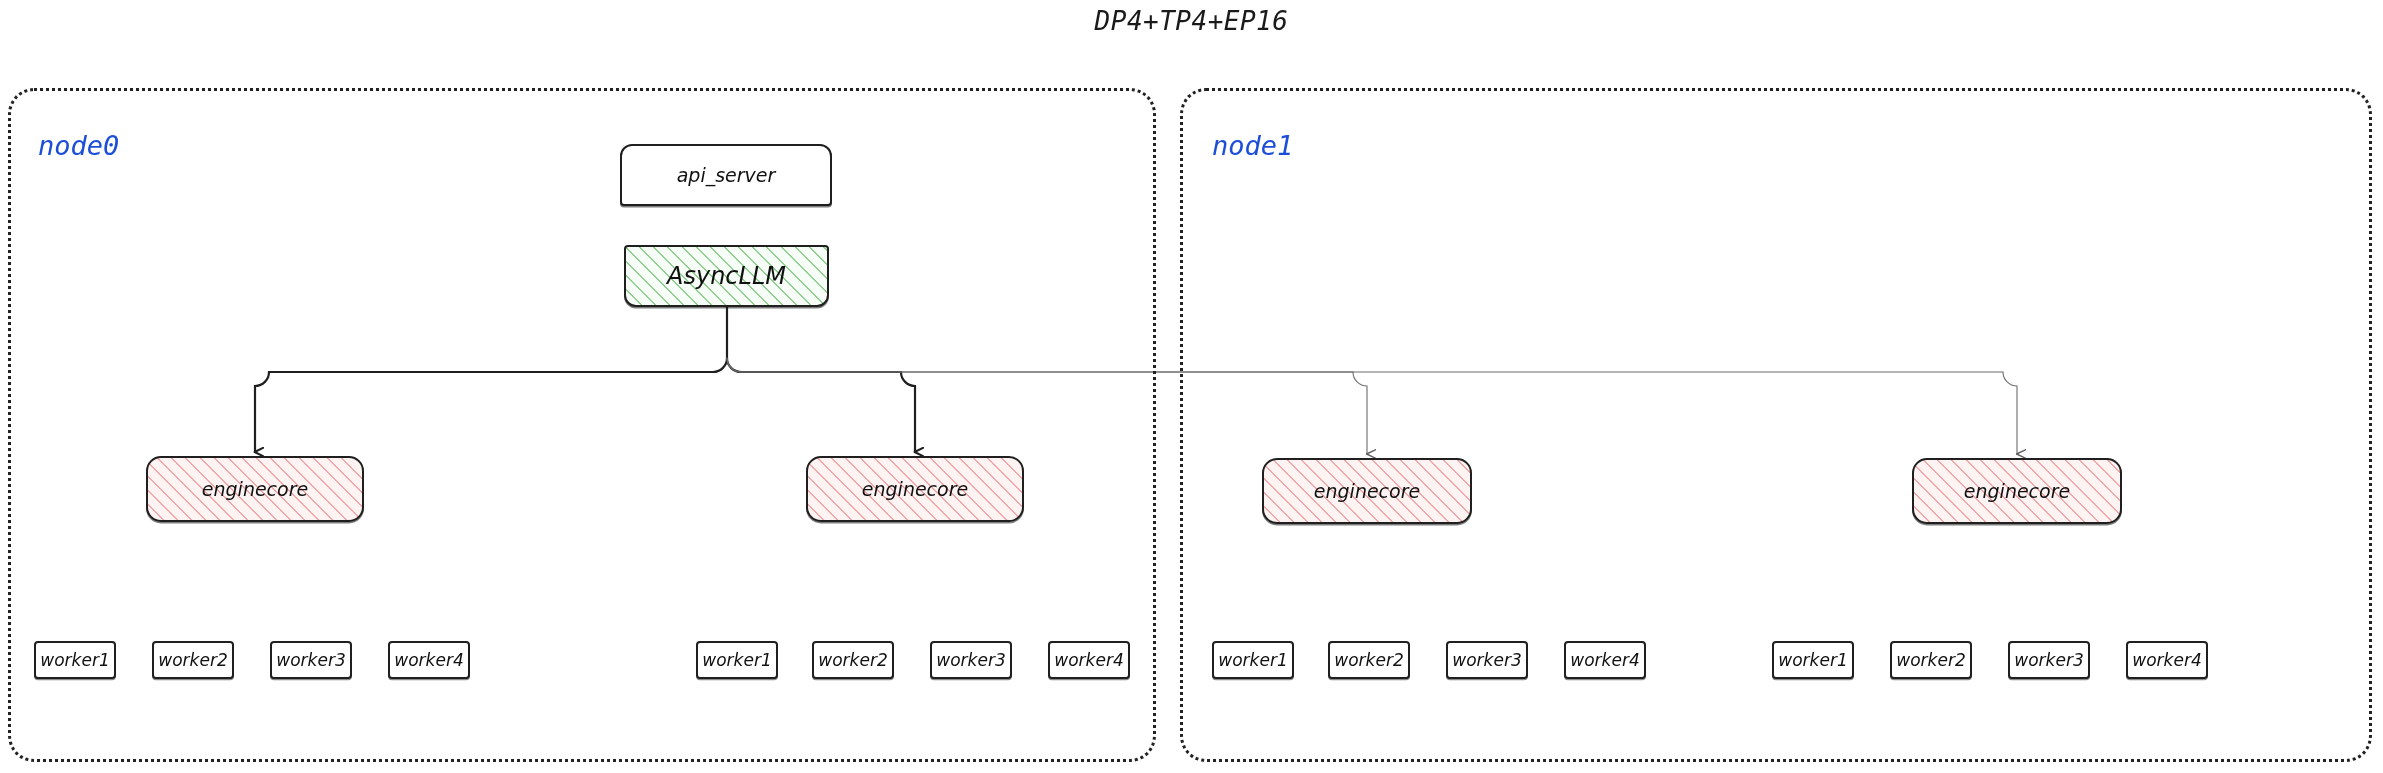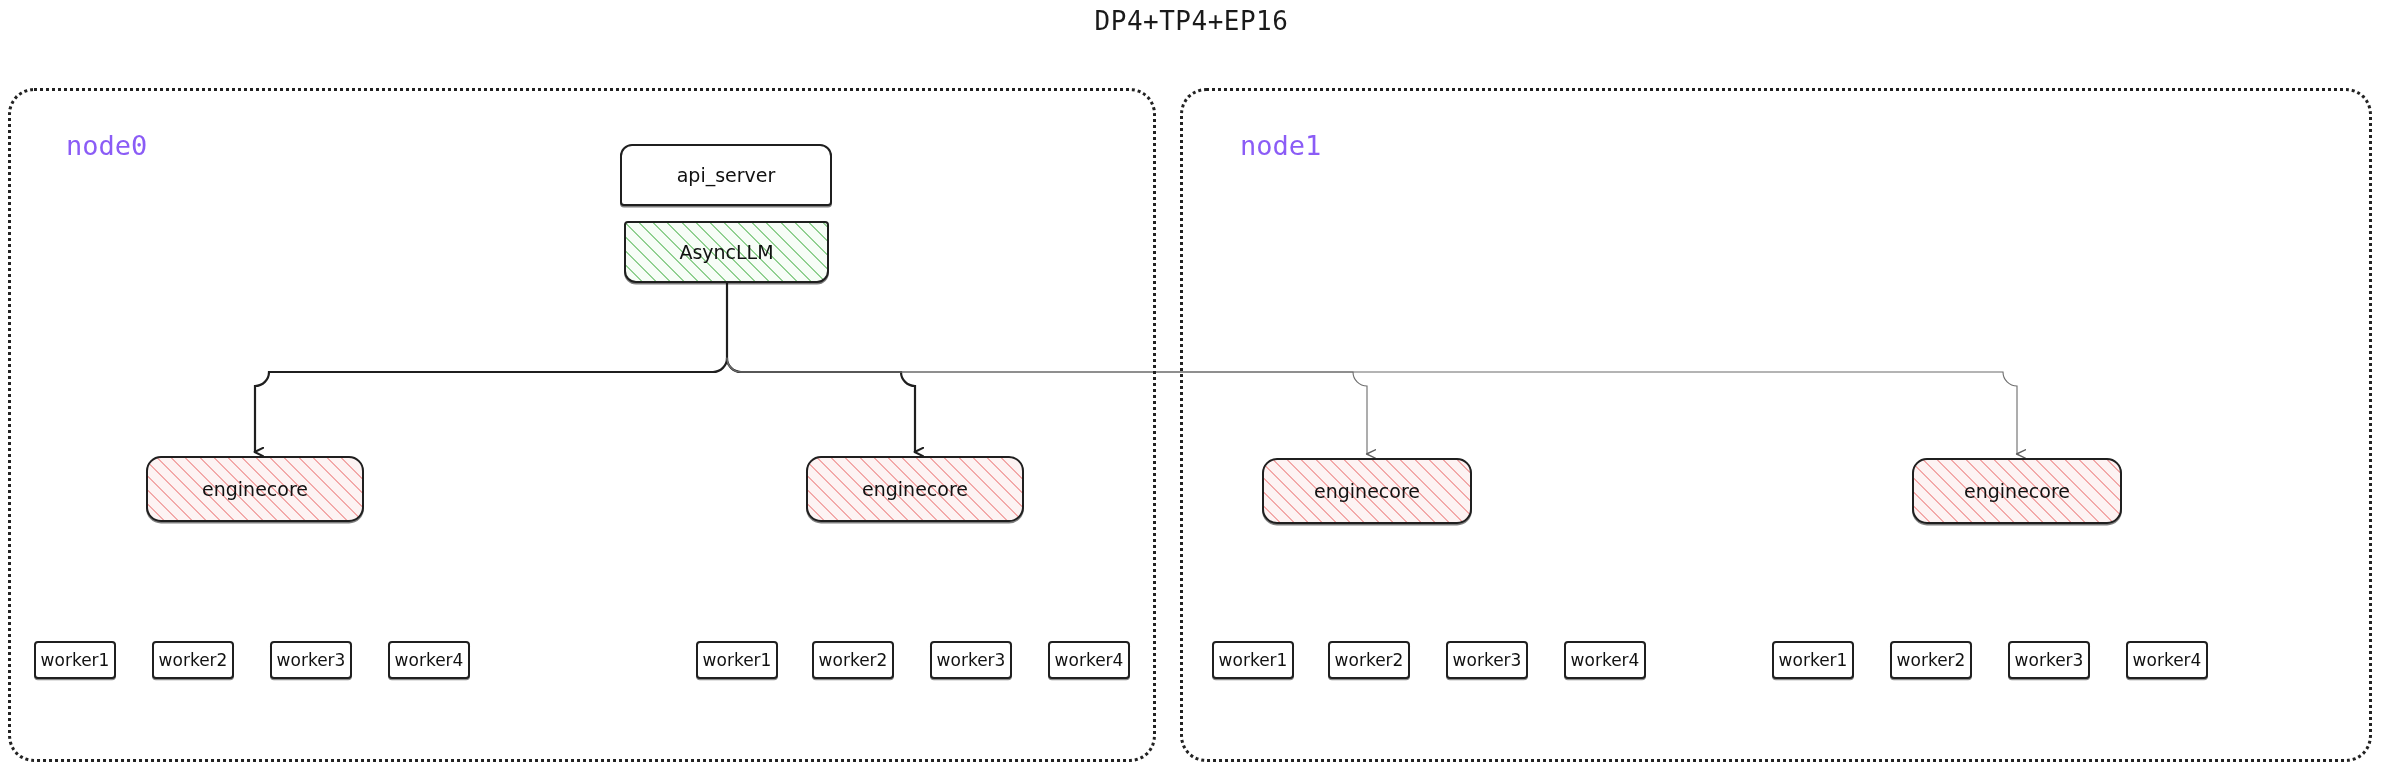--- a/index.html
+++ b/index.html
@@ -9,20 +9,21 @@
   }
   body {
     font-family: "DejaVu Sans", sans-serif;
   }
   #canvas {
     position: relative;
     width: 2383px;
     height: 773px;
     background: #ffffff;
     overflow: hidden;
+    font-style: italic;
   }
   #diagram-title {
     position: absolute;
     left: 0;
     top: 6px;
     width: 2383px;
     text-align: center;
     font-family: "DejaVu Sans Mono", monospace;
     font-size: 26px;
     color: #1a1a1a;
@@ -35,23 +36,22 @@
     position: absolute;
     border: 3px dotted #222222;
     border-radius: 26px;
     box-sizing: border-box;
     background: transparent;
   }
   .node-label {
     position: absolute;
     font-family: "DejaVu Sans Mono", monospace;
     font-size: 27px;
-    color: #8b5cf6;
+    color: #1d4ed8;
     white-space: nowrap;
-    margin-left: 28px;
   }
 
   
   .box {
     position: absolute;
     box-sizing: border-box;
     display: flex;
     align-items: center;
     justify-content: center;
     border: 2.2px solid #1f1f1f;
@@ -60,28 +60,29 @@
     background: #ffffff;
     box-shadow: 0 1.5px 0 0 rgba(20,20,20,0.55);
   }
 
   .box-api {
     border-radius: 12px 12px 4px 4px;
     font-size: 19px;
   }
   .box-async {
     border-radius: 4px 4px 12px 12px;
-    font-size: 19px;
+    font-size: 24px;
     background-color: #f7fdf7;
     background-image: repeating-linear-gradient(
         45deg,
         rgba(126, 200, 126, 0.85) 0px,
         rgba(126, 200, 126, 0.85) 1.4px,
         rgba(255,255,255,0) 1.4px,
         rgba(255,255,255,0) 10px);
+    margin-top: 24px;
   }
   .box-engine {
     border-radius: 15px;
     font-size: 19px;
     background-color: #fdf3f3;
     background-image: repeating-linear-gradient(
         45deg,
         rgba(240, 150, 150, 0.8) 0px,
         rgba(240, 150, 150, 0.8) 1.4px,
         rgba(255,255,255,0) 1.4px,

